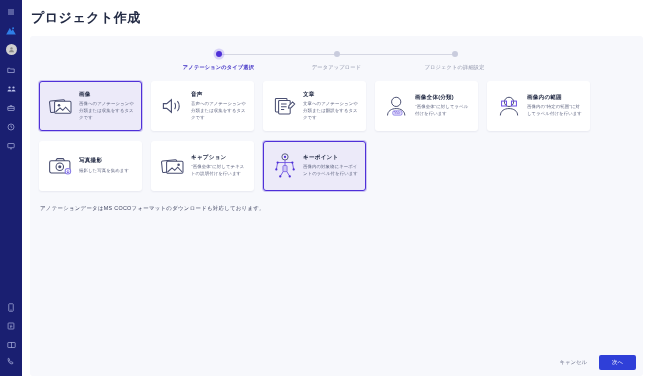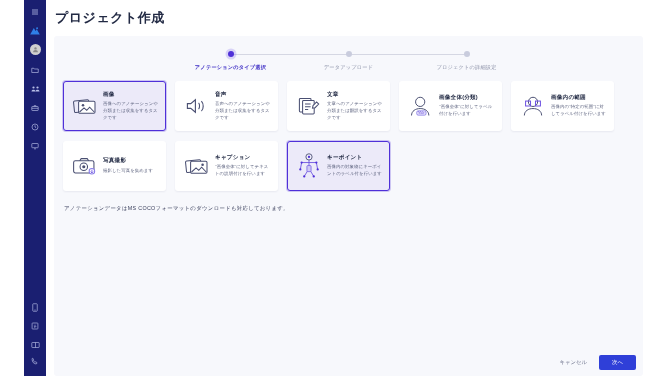--- a/index.html
+++ b/index.html
@@ -2,21 +2,21 @@
 <html><head>
 <meta charset="utf-8">
 <style>
   * { box-sizing: border-box; margin: 0; padding: 0; }
   html, body {
     width: 650px; height: 376px;
     font-family: "Liberation Sans", "DejaVu Sans", sans-serif;
     background: #ffffff;
     overflow: hidden;
   }
-  .app { position: relative; width: 650px; height: 376px; display: flex; padding-left: 24px; }
+  .app { position: relative; width: 650px; height: 376px; display: flex; }
 
   
   .sidebar {
     width: 22px; height: 376px;
     background: #1a1f71;
     display: flex; flex-direction: column; align-items: center;
     padding-top: 5px;
     flex: 0 0 22px;
   }
   .sb-icon {

